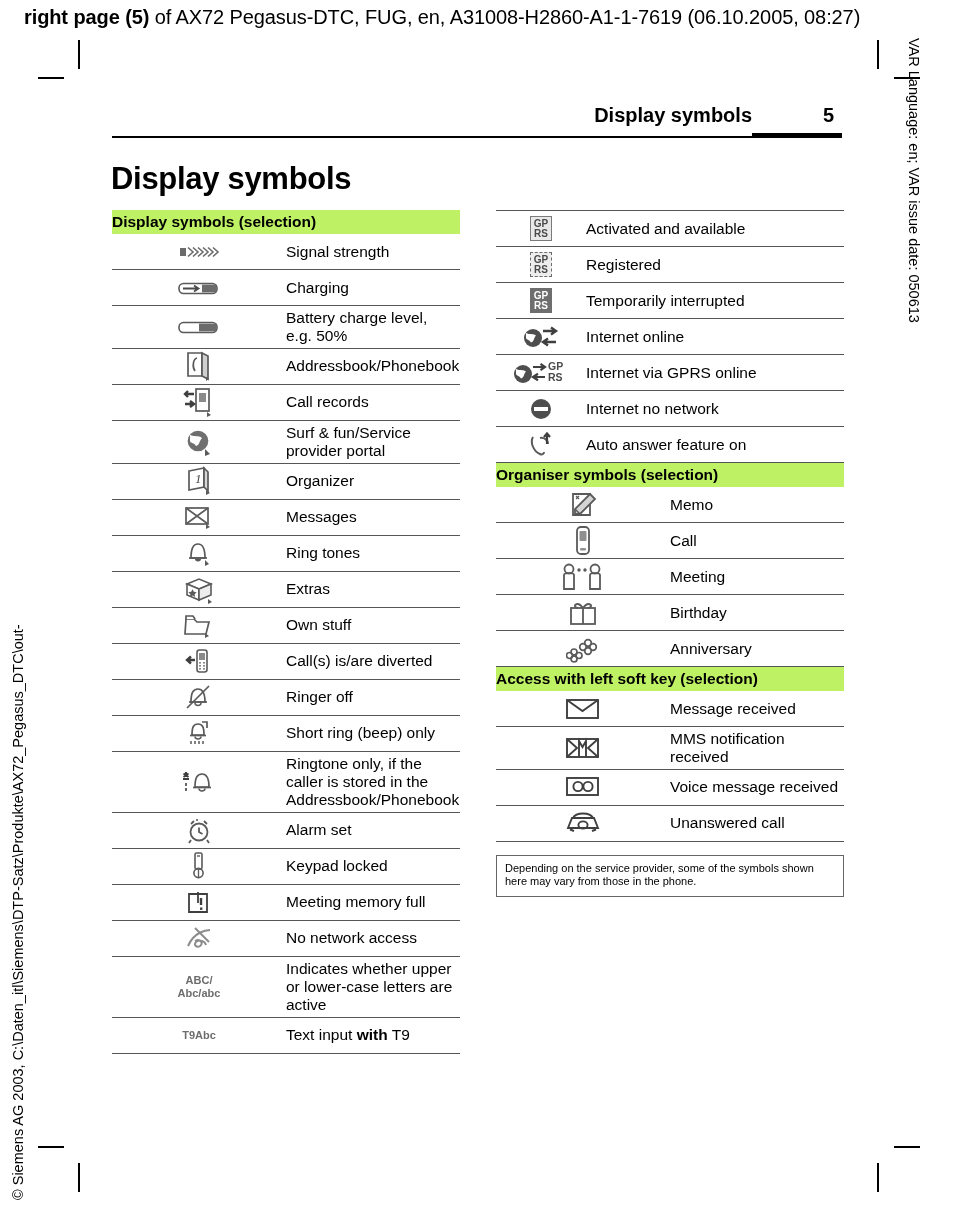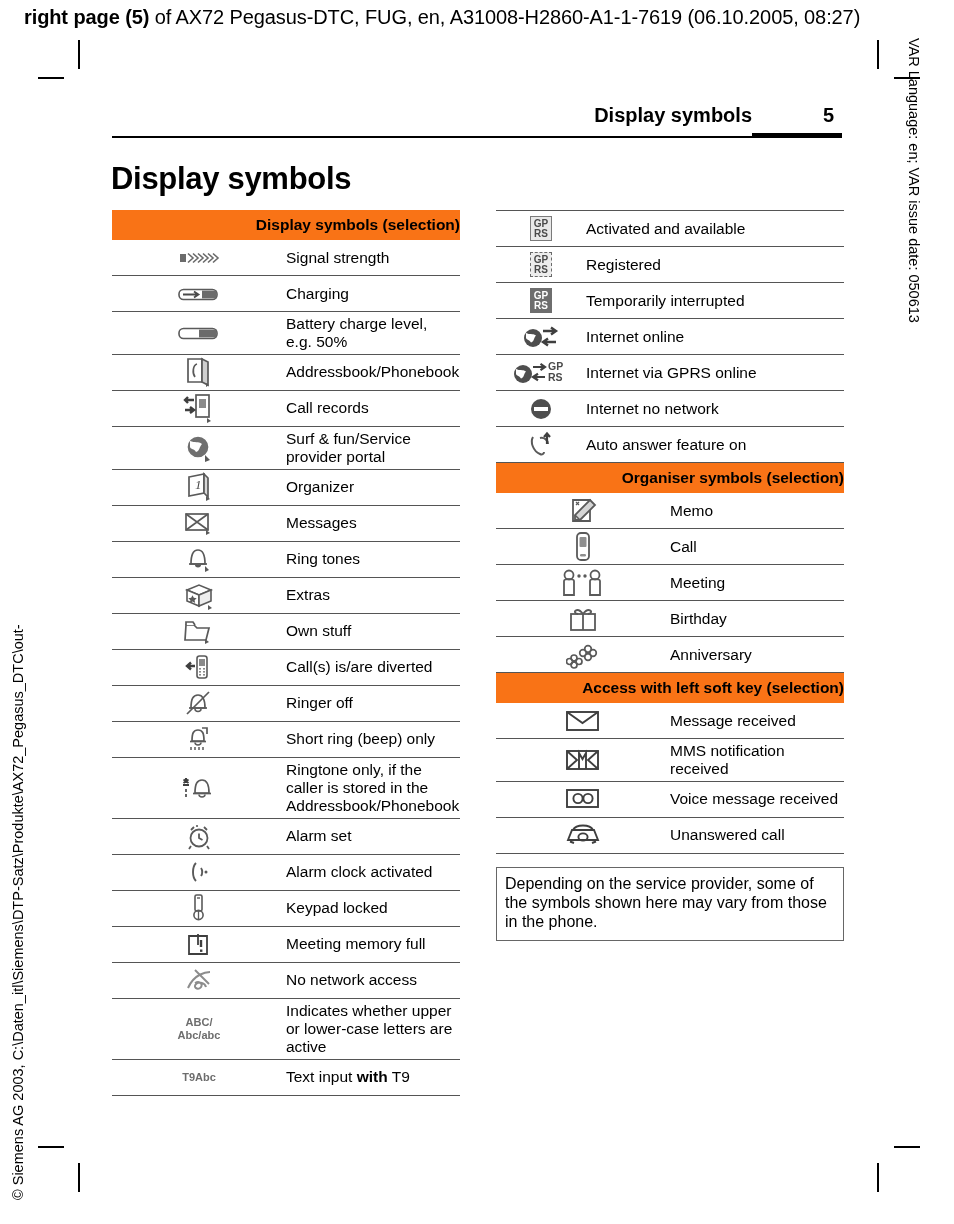--- a/index.html
+++ b/index.html
@@ -64,25 +64,24 @@
   .col-right{left:496px;}
 
   
   table.symtab{
     border-collapse:collapse;width:100%;table-layout:fixed;
   }
   table.symtab td{
     padding:0;vertical-align:middle;
   }
   .sec-head td{
-    background:#f97316;
+    background:#bef264;
     font-size:15.5px;font-weight:bold;
     padding:4px 0 4px 7px;
-    height:30px;
-    text-align:right;
+    height:24px;
   }
   tr.srow{border-bottom:1.3px solid #555;}
   tr.srow td.ico{
     width:90px;text-align:center;
     height:35px;
   }
   tr.srow td.lbl{
     font-size:15.5px;line-height:1.16;padding:3px 4px 3px 0;
   }
   tr.srow.tall td.ico,tr.srow.tall td.lbl{height:53px;margin-top:23px;}
@@ -92,21 +91,21 @@
     line-height:1.2;text-align:center;
   }
   
   tr.topline{border-top:1.3px solid #555;}
 
   
   .notebox{
     margin-top:13px;
     border:1.4px solid #666;
     padding:6px 8px 8px 8px;
-    font-size:16px;line-height:1.2;
+    font-size:11px;line-height:1.2;
   }
 
   
   .ic{display:inline-block;vertical-align:middle;}
   .gprs-box{
     display:inline-block;border:1.5px solid #7a7a7a;background:#e8e8e8;
     color:#4a4a4a;font-size:10px;font-weight:bold;line-height:9.5px;
     padding:2px 3px;letter-spacing:0px;text-align:center;
   }
   .gprs-box.dashed{border:1.6px dashed #6a6a6a;background:#ededed;}
@@ -301,28 +300,20 @@
         </tr>
         <tr class="srow">
           <td class="ico"><svg class="ic" width="28" height="28" viewBox="0 0 28 28">
               <circle cx="14" cy="16" r="8.5" fill="none" stroke="#5a5a5a" stroke-width="1.8"></circle>
               <path d="M14 11.5 L14 16 L17.5 18" fill="none" stroke="#5a5a5a" stroke-width="1.8"></path>
               <path d="M6 8 L9 5 M22 8 L19 5" stroke="#5a5a5a" stroke-width="1.8"></path>
               <path d="M6 24 L4 27 M22 24 L24 27" stroke="#5a5a5a" stroke-width="1.8"></path>
               <circle cx="12" cy="4" r="1.1" fill="#5a5a5a"></circle>
             </svg></td>
           <td class="lbl">Alarm set</td>
-        </tr>
-        <tr class="srow">
-          <td class="ico"><svg class="ic" width="28" height="24" viewBox="0 0 28 24">
-              <path d="M11 3 c-4 4 -4 14 0 18" fill="none" stroke="#5a5a5a" stroke-width="1.9"></path>
-              <path d="M16 8 c1.6 2 1.6 6 0 8" fill="none" stroke="#5a5a5a" stroke-width="1.9"></path>
-              <circle cx="21" cy="12" r="1.5" fill="#5a5a5a"></circle>
-            </svg></td>
-          <td class="lbl">Alarm clock activated</td>
         </tr>
         <tr class="srow">
           <td class="ico"><svg class="ic" width="22" height="30" viewBox="0 0 22 30">
               <rect x="7" y="2" width="7" height="16" rx="1.6" fill="none" stroke="#5a5a5a" stroke-width="1.6"></rect>
               <path d="M9 5 L12 5" stroke="#5a5a5a" stroke-width="1.4"></path>
               <circle cx="10.5" cy="22" r="4.6" fill="none" stroke="#5a5a5a" stroke-width="1.6"></circle>
               <path d="M10.5 18 L10.5 26" stroke="#5a5a5a" stroke-width="1.3"></path>
             </svg></td>
           <td class="lbl">Keypad locked</td>
         </tr>

